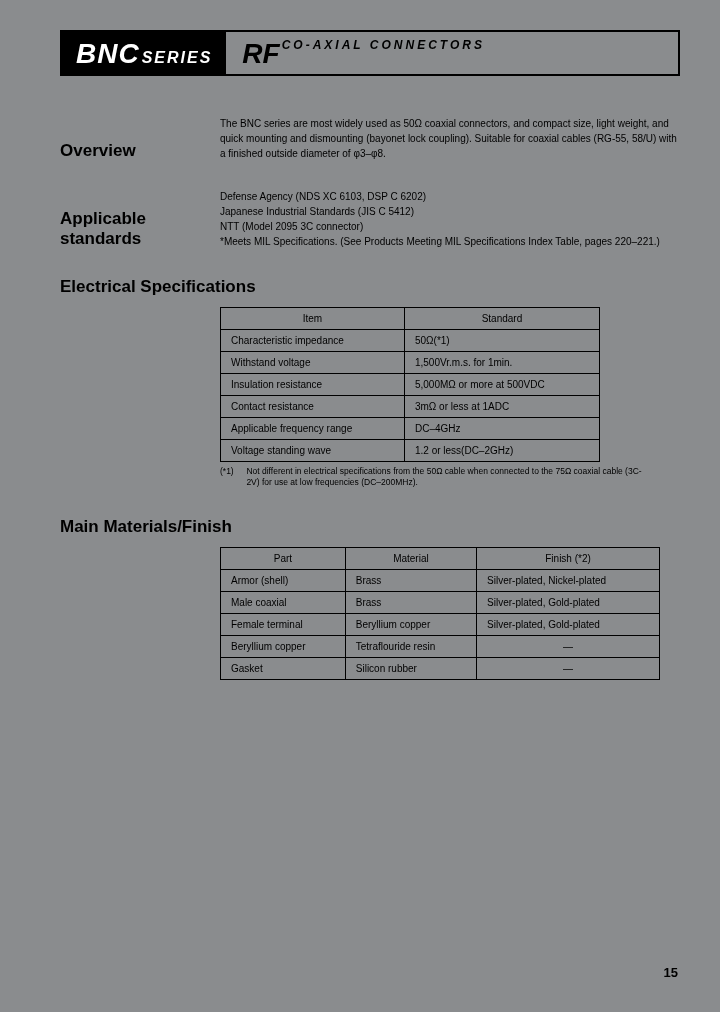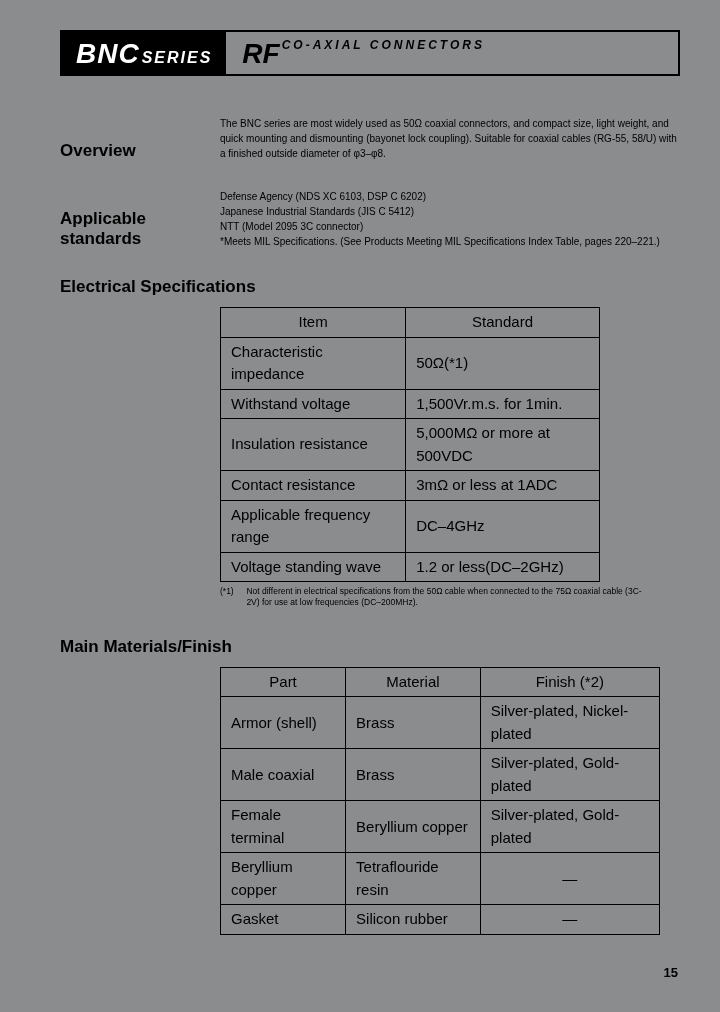--- a/index.html
+++ b/index.html
@@ -62,21 +62,21 @@
     font-size: 10px;
     color: #000;
     line-height: 1.5;
   }
   .section-stack { display: block; }
   .section-stack .section-heading { margin-bottom: 10px; width: auto; }
   .section-stack .section-body { margin-left: 160px; }
   table {
     border-collapse: collapse;
     width: 380px;
-    font-size: 15px;
+    font-size: 10px;
     border: 1px solid #000;
   }
   table.materials { width: 440px; }
   th, td {
     border: 1px solid #000;
     padding: 3px 10px;
     text-align: left;
     height: 20px;
   }
   th { text-align: center; font-weight: normal; }

